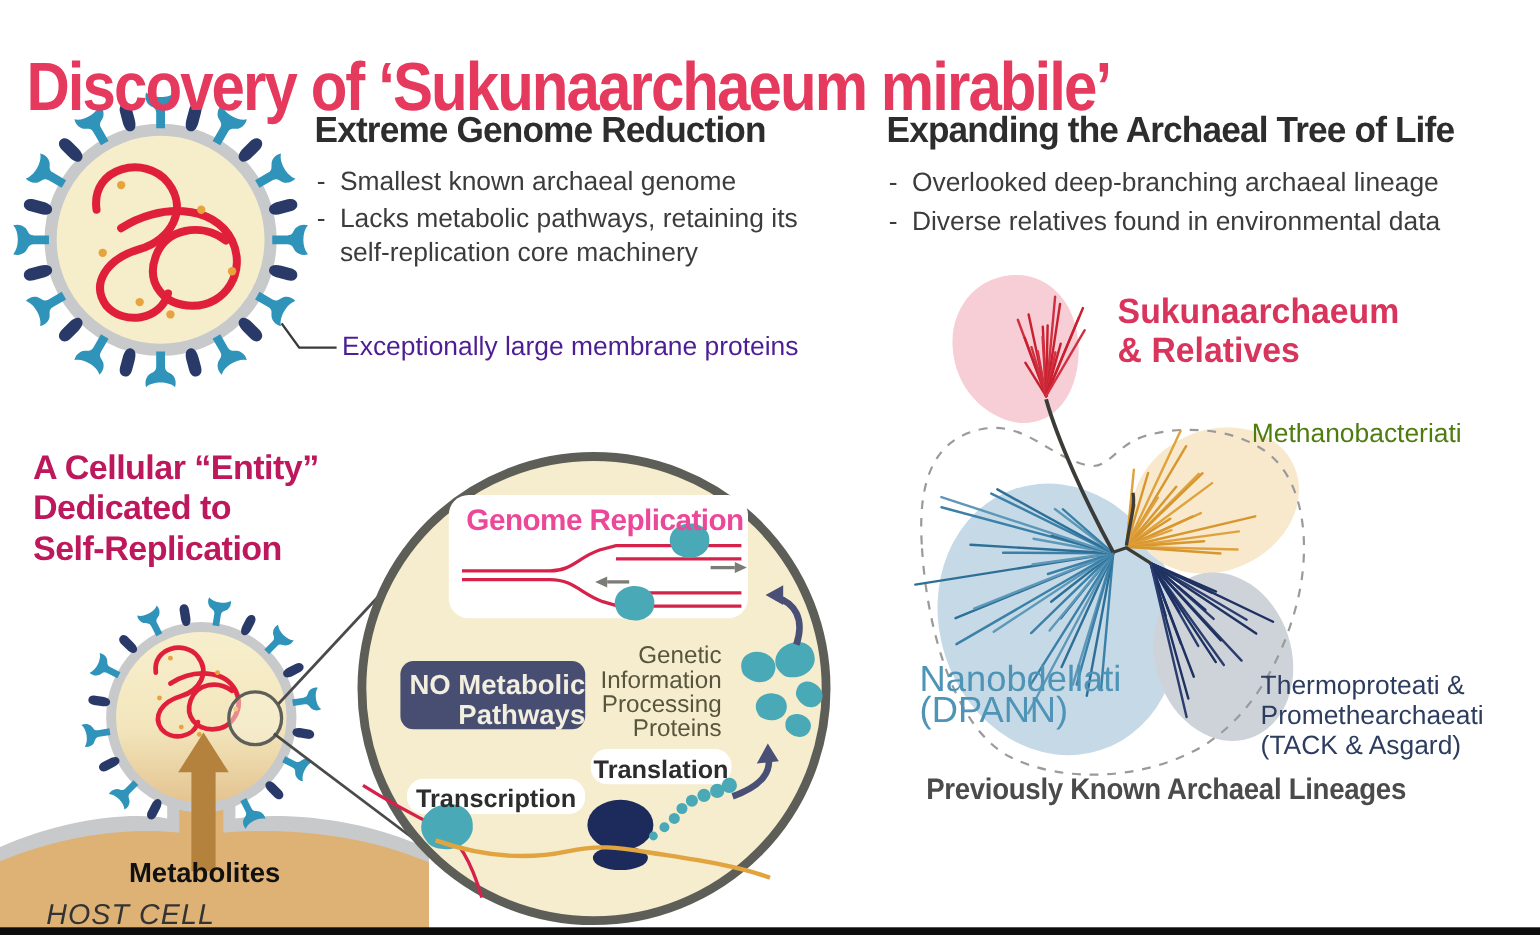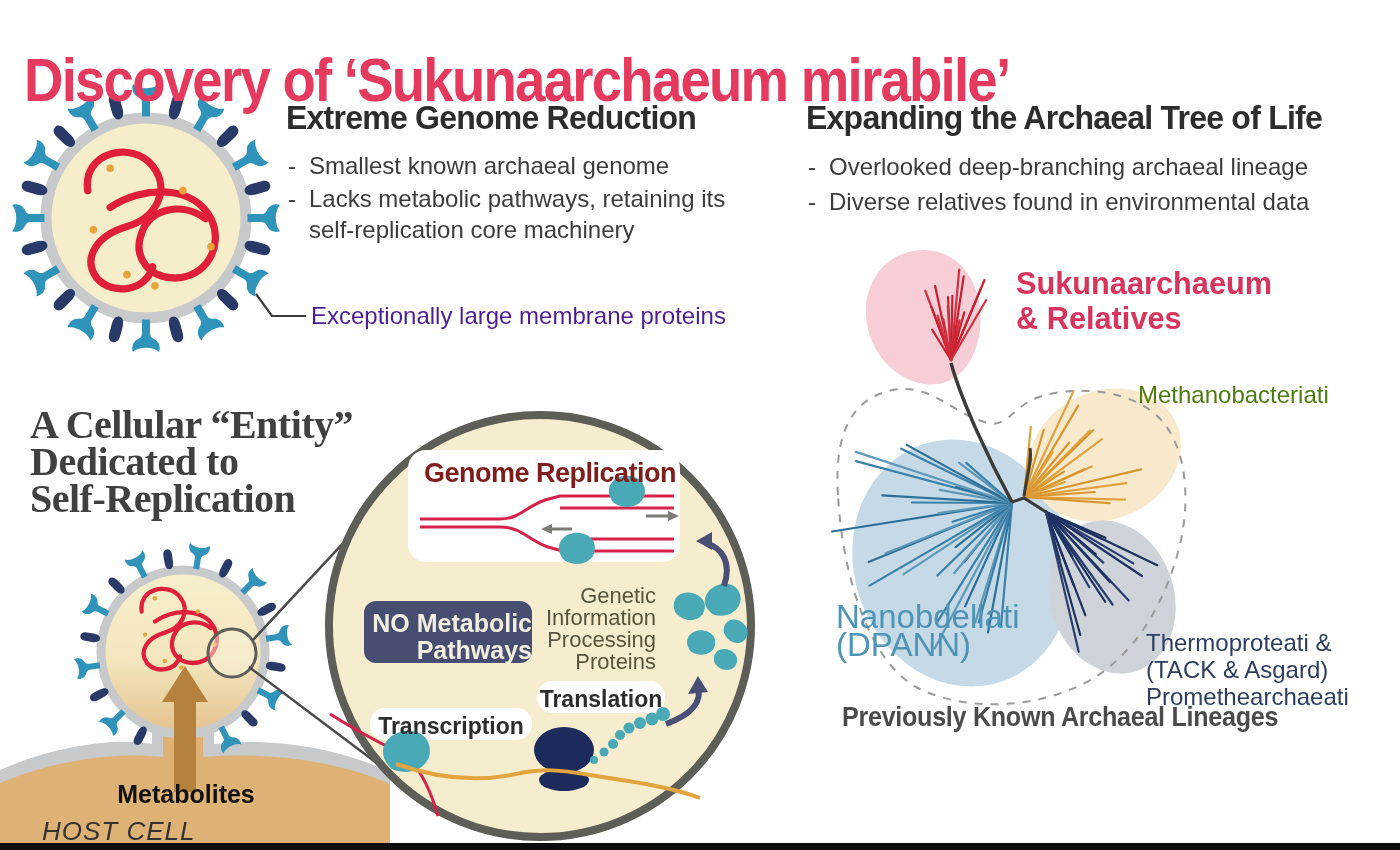--- a/index.html
+++ b/index.html
@@ -9,33 +9,33 @@
   .txt{position:absolute;z-index:2;}
   .h-title{left:24px;top:2px;font-size:62px;font-weight:bold;letter-spacing:-2px;color:#e6395e;
            transform:scaleX(.88);transform-origin:0 0;white-space:nowrap;}
   .h2{font-size:33px;font-weight:bold;color:#2d2d2d;letter-spacing:-.8px;white-space:nowrap;
       transform:scaleX(.97);transform-origin:0 0;}
   .bullets{font-size:24px;color:#3c3c3c;}
   .bullet{display:flex;gap:13px;line-height:31px;margin-bottom:2px;}
   .bullet .dash{flex:0 0 auto;}
   .bline{display:block;white-space:nowrap;}
   .callout{font-size:24px;color:#4c1d95;white-space:nowrap;}
-  .h2-multi{font-size:40px;font-weight:bold;color:#404040;line-height:37px;letter-spacing:-.5px;font-family:Liberation Serif, serif;}
+  .h2-multi{font-size:31px;font-weight:bold;color:#be185d;line-height:37px;letter-spacing:-.5px;}
   .lbl-center{text-align:center;}
-  .gr-label{width:284px;font-size:27px;font-weight:bold;color:#7f1d1d;letter-spacing:-.5px;}
+  .gr-label{width:284px;font-size:27px;font-weight:bold;color:#ec4899;letter-spacing:-.5px;}
   .nomet{width:168px;font-size:25px;font-weight:bold;color:#f3efdf;line-height:27px;text-align:right;}
   .gip{width:110px;font-size:22px;line-height:22px;color:#58553e;text-align:right;}
   .pill-label{font-size:23px;font-weight:bold;color:#2d2d2d;text-align:center;}
   .metab{width:164px;font-size:25px;font-weight:bold;color:#111;text-align:center;}
   .hostcell{font-size:26px;font-style:italic;color:#333;letter-spacing:1px;}
   .suku{font-size:32px;font-weight:bold;color:#d9345c;line-height:35px;transform:scaleX(.96);
         transform-origin:0 0;white-space:nowrap;}
   .methano{font-size:24px;color:#4d7c0f;line-height:26px;white-space:nowrap;}
   .nano{font-size:33px;color:#4e94b6;line-height:28px;white-space:nowrap;}
-  .thermo{font-size:24px;color:#2d3d60;line-height:27px;white-space:nowrap;margin-top:19px;}
+  .thermo{font-size:24px;color:#2d3d60;line-height:27px;white-space:nowrap;}
   .tree-caption{font-size:27px;font-weight:bold;color:#4b4b4b;letter-spacing:-.3px;
         transform:scaleX(.93);transform-origin:0 0;white-space:nowrap;}
   .bottom-bar{position:absolute;left:0;top:843px;width:1400px;height:7px;background:#0d0d0d;z-index:3;}
 </style>
 </head>
 <body>
 
 <div class="canvas">
 
   <svg class="art" width="1400" height="850" viewBox="0 0 1400 850">
@@ -341,19 +341,19 @@
   </div>
   <div class="txt methano" style="left:1138px;top:382px;">
     <span class="bline">Methanobacteriati</span>
   </div>
   <div class="txt nano" style="left:836px;top:603px;">
     <span class="bline">Nanobdellati</span>
     <span class="bline">(DPANN)</span>
   </div>
   <div class="txt thermo" style="left:1146px;top:610px;">
     <span class="bline">Thermoproteati &amp;</span>
+    <span class="bline">Promethearchaeati</span>
     <span class="bline">(TACK &amp; Asgard)</span>
-    <span class="bline">Promethearchaeati</span>
   </div>
   <div class="txt tree-caption" style="left:842px;top:702px;">Previously Known Archaeal Lineages</div>
 
   <div class="bottom-bar"></div>
 </div>
 
 </body></html>

